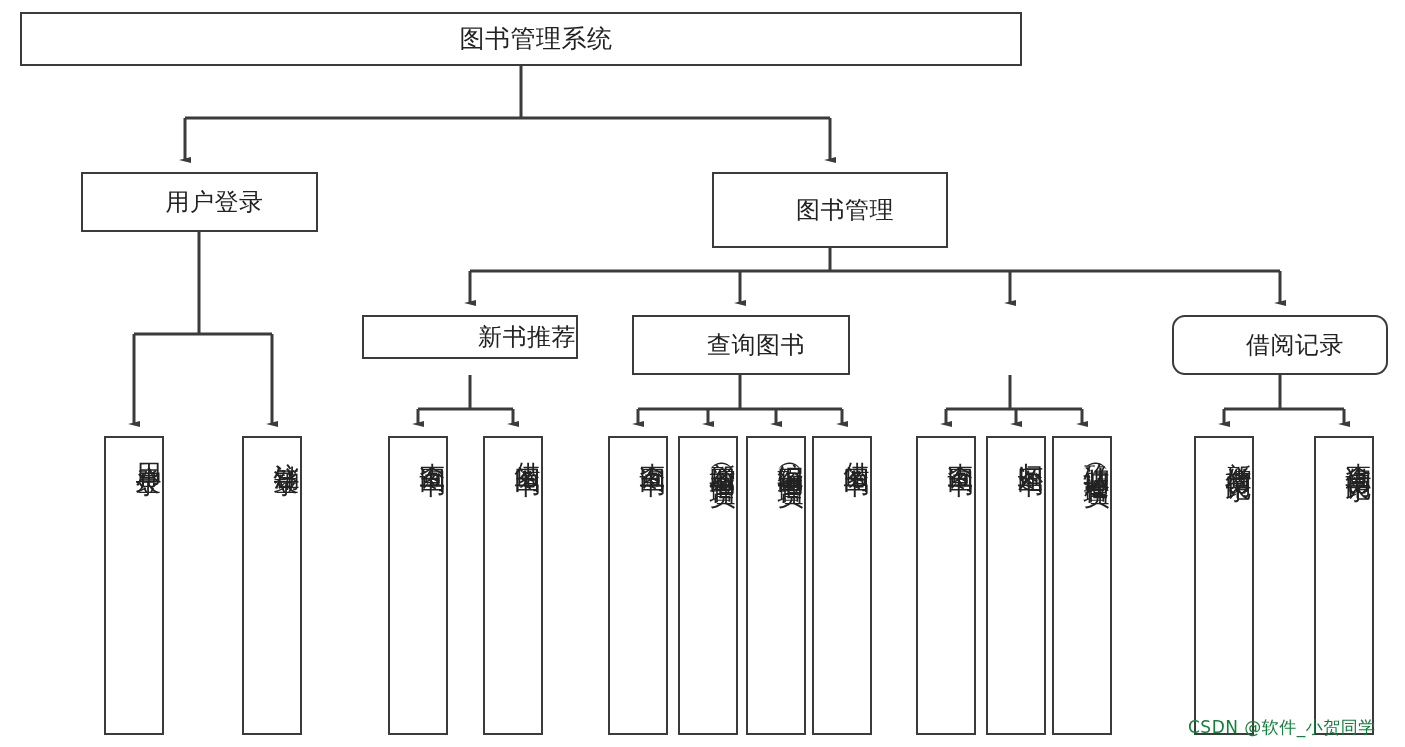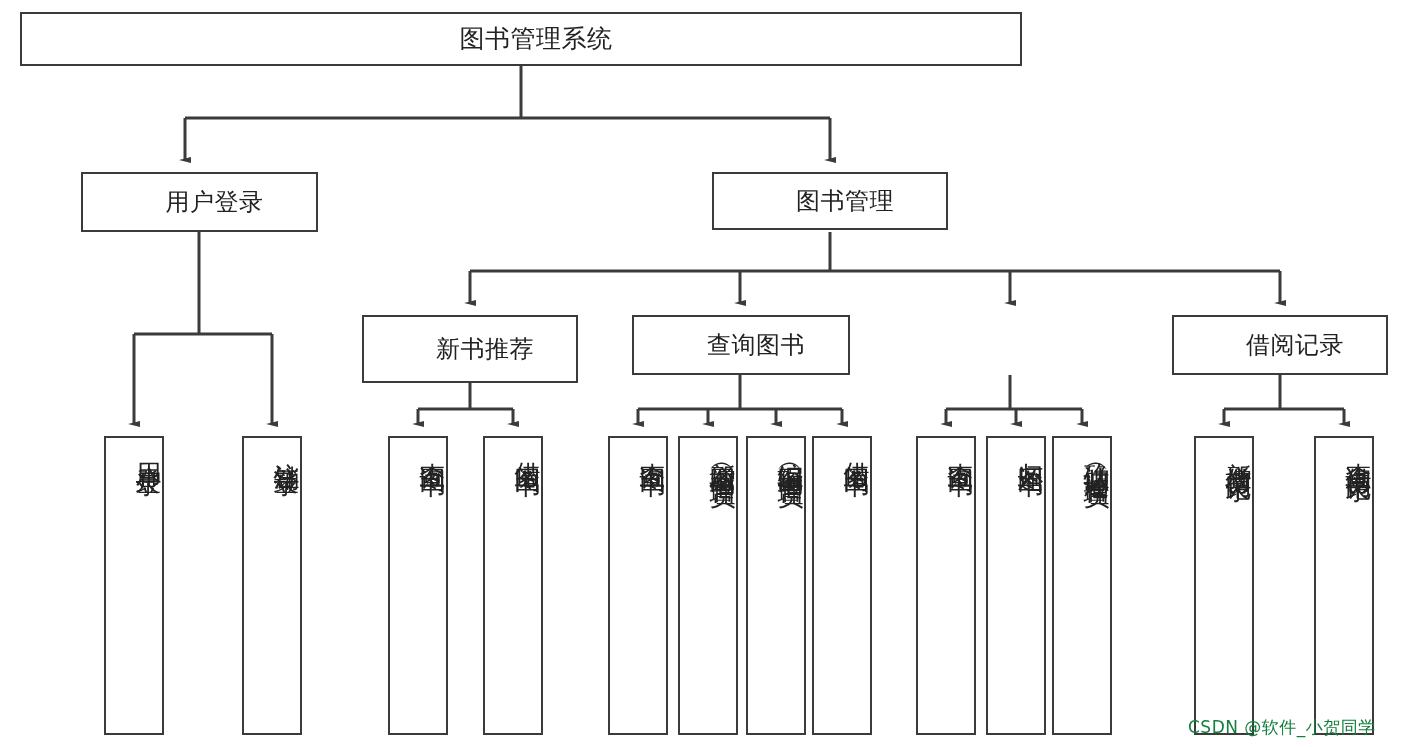--- a/index.html
+++ b/index.html
@@ -128,31 +128,31 @@
     </g>
   </svg>
 
   <div class="node horiz root" style="left:20px; top:12px; width:1002px; height:54px;">
     <span class="label">图书管理系统</span>
   </div>
 
   <div class="node horiz" style="left:81px; top:172px; width:237px; height:60px;">
     <span class="label">用户登录</span>
   </div>
-  <div class="node horiz" style="left:712px; top:172px; width:236px; height:58px;">
+  <div class="node horiz" style="left:712px; top:172px; width:236px; height:76px;">
     <span class="label">图书管理</span>
   </div>
 
-  <div class="node horiz" style="left:362px; top:315px; width:216px; height:68px;">
+  <div class="node horiz" style="left:362px; top:315px; width:216px; height:44px;justify-content:flex-end;">
     <span class="label">新书推荐</span>
   </div>
   <div class="node horiz" style="left:632px; top:315px; width:218px; height:60px;">
     <span class="label">查询图书</span>
   </div>
-  <div class="node horiz" style="left:1172px; top:315px; width:216px; height:60px;">
+  <div class="node horiz" style="left:1172px; top:315px; width:216px; height:60px;border-radius:13px;">
     <span class="label">借阅记录</span>
   </div>
 
   <div class="node vert" style="left:104px; top:436px; width:60px; height:299px;">
     <span class="label">用户登录</span>
   </div>
   <div class="node vert" style="left:242px; top:436px; width:60px; height:299px;">
     <span class="label">注销登录</span>
   </div>
   <div class="node vert" style="left:388px; top:436px; width:60px; height:299px;">

